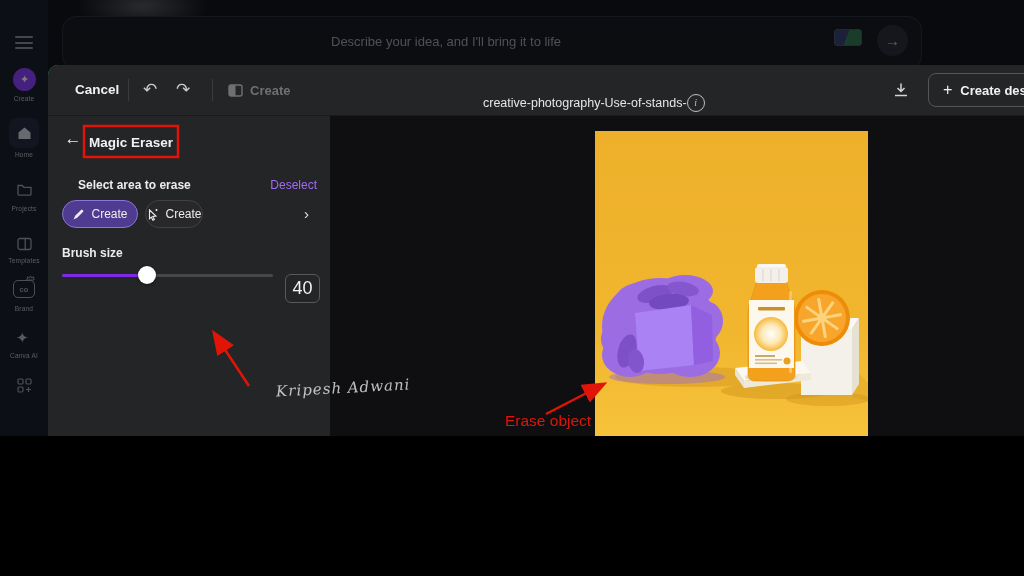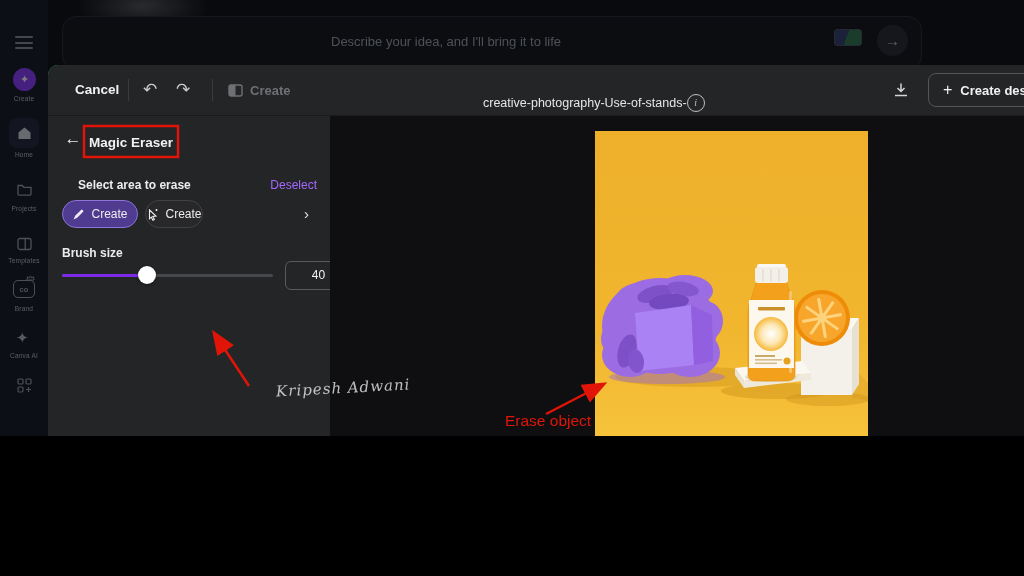--- a/index.html
+++ b/index.html
@@ -55,22 +55,22 @@
   .p-section{left:30px;top:62px;font-size:12px;font-weight:bold;color:#ececee;}
   .p-deselect{right:13px;top:62px;font-size:12px;font-weight:normal;color:#a468ff;cursor:pointer;}
   .pill{top:84px;height:28px;border-radius:15px;display:flex;align-items:center;justify-content:center;gap:6px;
         font-size:12px;color:#ececee;background:#28282a;border:1px solid #424245;box-sizing:border-box;cursor:pointer;}
   .pill.sel{background:#4f3b8f;border:1.5px solid #8d73da;}
   .p-chv{left:256px;top:89px;font-size:15px;color:#e2e2e4;}
   .p-bsize{left:14px;top:130px;font-size:12px;font-weight:bold;color:#ececee;}
   .sl-track{left:14px;top:158px;width:211px;height:3px;border-radius:2px;background:#46474b;}
   .sl-fill{left:14px;top:158px;width:85px;height:3px;border-radius:2px;background:#7d2ae8;}
   .sl-thumb{left:90px;top:150px;width:18px;height:18px;border-radius:50%;background:#fff;box-shadow:0 1px 3px rgba(0,0,0,.5);}
-  .p-val{left:237px;top:145px;width:33px;height:27px;line-height:27px;text-align:center;border:1px solid #5a5a5e;
-         border-radius:6px;font-size:12px;color:#f2f2f4;padding-left:16px;}
+  .p-val{left:237px;top:158px;width:33px;height:27px;line-height:27px;text-align:center;border:1px solid #5a5a5e;
+         border-radius:6px;font-size:18px;color:#f2f2f4;}
   .p-erase{left:14px;top:191px;width:256px;height:28px;line-height:28px;text-align:center;background:#8b3dff;
            border-radius:7px;font-size:13px;font-weight:bold;color:#fff;cursor:pointer;}
   
   .img{left:265px;top:15px;width:273px;height:350px;}
   .z-track{left:297px;top:381px;width:155px;height:3px;border-radius:2px;background:#46474b;}
   .z-thumb{left:351px;top:374px;width:15px;height:15px;border-radius:50%;background:#fff;box-shadow:0 1px 3px rgba(0,0,0,.5);}
   .z-val{left:462px;top:374px;font-size:12px;font-weight:bold;color:#ededef;}
   
   .watermark{left:276px;top:379px;font-family:"DejaVu Serif",serif;font-style:italic;font-size:15px;
              color:rgba(228,228,230,.82);transform:rotate(-3deg);letter-spacing:1px;}

